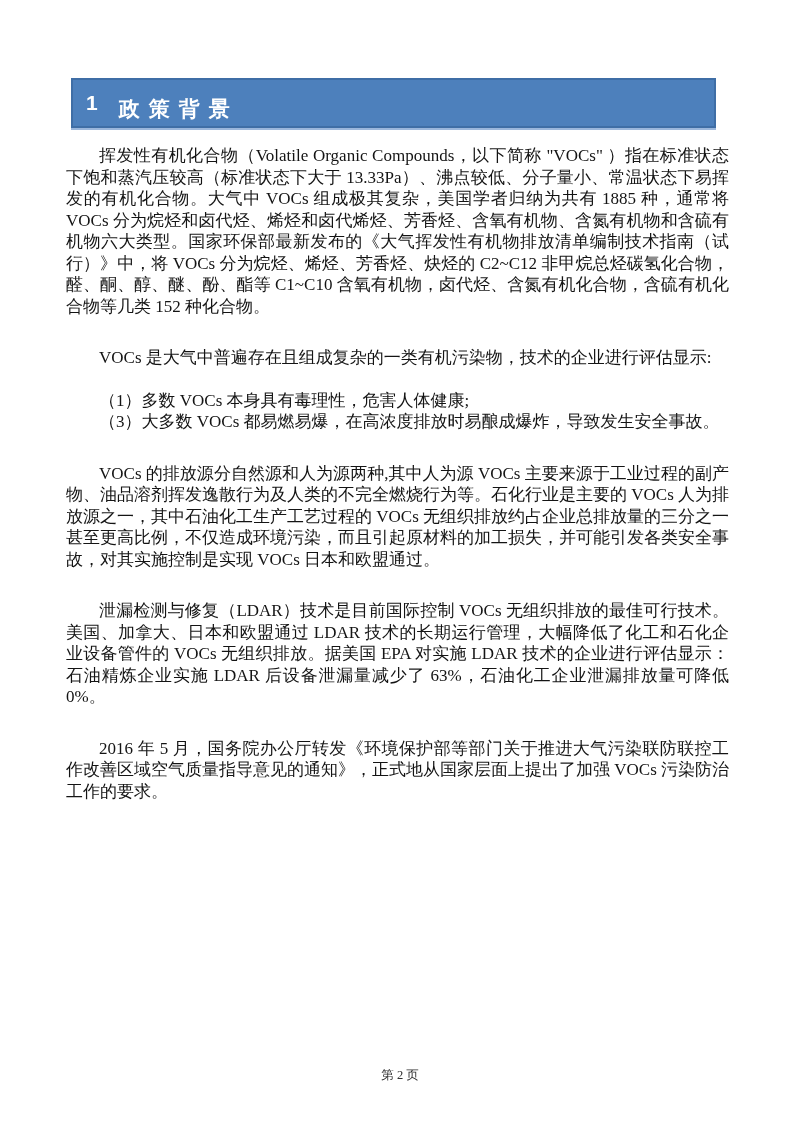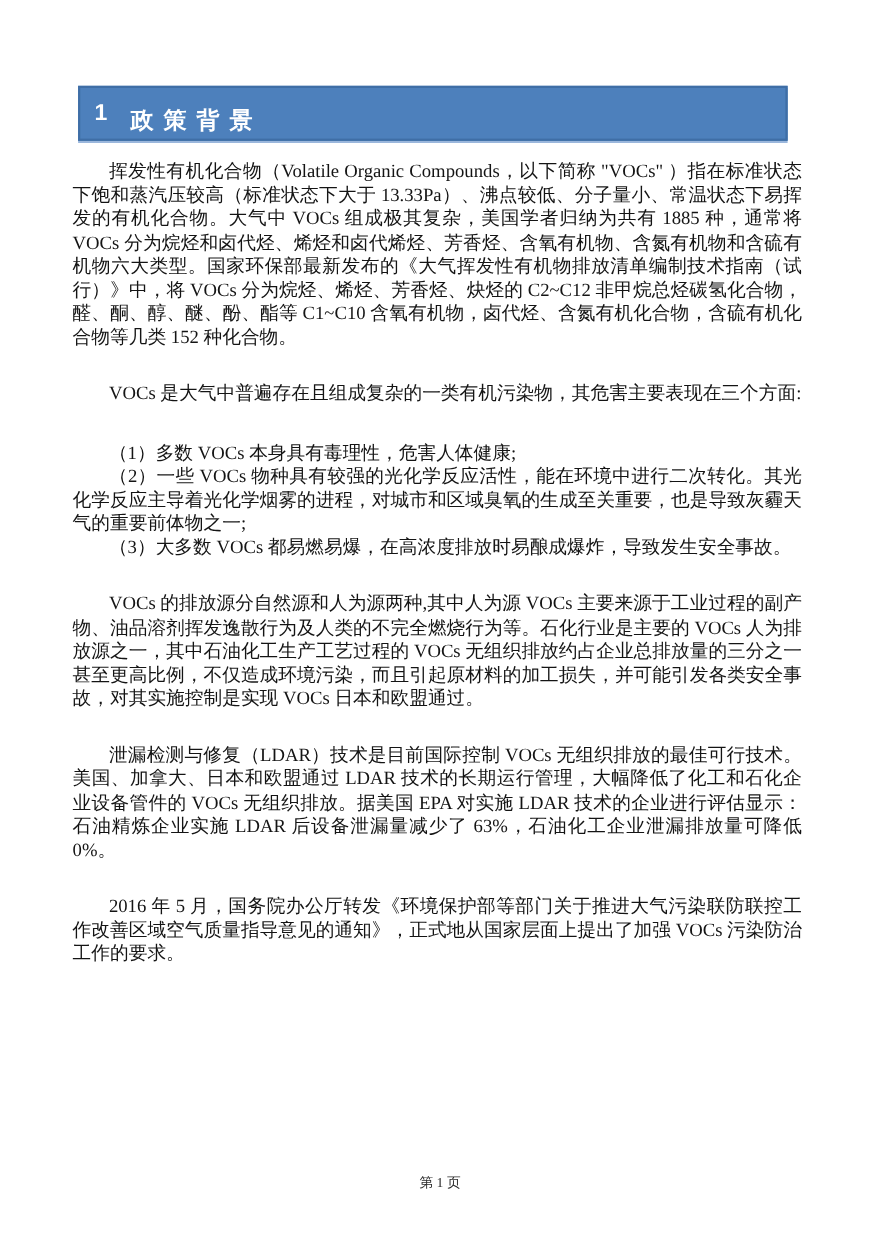--- a/index.html
+++ b/index.html
@@ -55,21 +55,21 @@
     color: var(--body-text, #141414);
   }
   .para {
     margin: 0;
     text-indent: 33px;
   }
   .gap-std {
     margin-top: 30px;
   }
   .hazard-list {
-    margin-top: 32px;
+    margin-top: 21px;
   }
   .hazard-list .para {
     margin-top: 0;
   }
   .page-footer {
     position: absolute;
     left: 0;
     top: 1067px;
     width: 100%;
     text-align: center;
@@ -84,33 +84,32 @@
 <div class="page">
 
   <header class="heading-bar">
     <span class="h-num">1</span>
     <span class="h-title">政策背景</span>
   </header>
 
   <main class="content">
     <p class="para">挥发性有机化合物（Volatile Organic Compounds，以下简称 "VOCs" ）指在标准状态下饱和蒸汽压较高（标准状态下大于 13.33Pa）、沸点较低、分子量小、常温状态下易挥发的有机化合物。大气中 VOCs 组成极其复杂，美国学者归纳为共有 1885 种，通常将 VOCs 分为烷烃和卤代烃、烯烃和卤代烯烃、芳香烃、含氧有机物、含氮有机物和含硫有机物六大类型。国家环保部最新发布的《大气挥发性有机物排放清单编制技术指南（试行）》中，将 VOCs 分为烷烃、烯烃、芳香烃、炔烃的 C2~C12 非甲烷总烃碳氢化合物，醛、酮、醇、醚、酚、酯等 C1~C10 含氧有机物，卤代烃、含氮有机化合物，含硫有机化合物等几类 152 种化合物。</p>
 
-    <p class="para gap-std">VOCs 是大气中普遍存在且组成复杂的一类有机污染物，其危害主要表现在三个方面:</p>
+    <p class="para gap-std">VOCs 是大气中普遍存在且组成复杂的一类有机污染物，技术的企业进行评估显示:</p>
 
     <div class="hazard-list">
       <p class="para">（1）多数 VOCs 本身具有毒理性，危害人体健康;</p>
-      <p class="para">（2）一些 VOCs 物种具有较强的光化学反应活性，能在环境中进行二次转化。其光化学反应主导着光化学烟雾的进程，对城市和区域臭氧的生成至关重要，也是导致灰霾天气的重要前体物之一;</p>
       <p class="para">（3）大多数 VOCs 都易燃易爆，在高浓度排放时易酿成爆炸，导致发生安全事故。</p>
     </div>
 
 
     <p class="para gap-std">VOCs 的排放源分自然源和人为源两种,其中人为源 VOCs 主要来源于工业过程的副产物、油品溶剂挥发逸散行为及人类的不完全燃烧行为等。石化行业是主要的 VOCs 人为排放源之一，其中石油化工生产工艺过程的 VOCs 无组织排放约占企业总排放量的三分之一甚至更高比例，不仅造成环境污染，而且引起原材料的加工损失，并可能引发各类安全事故，对其实施控制是实现 VOCs 日本和欧盟通过。</p>
 
     <p class="para gap-std">泄漏检测与修复（LDAR）技术是目前国际控制 VOCs 无组织排放的最佳可行技术。美国、加拿大、日本和欧盟通过 LDAR 技术的长期运行管理，大幅降低了化工和石化企业设备管件的 VOCs 无组织排放。据美国 EPA 对实施 LDAR 技术的企业进行评估显示：石油精炼企业实施 LDAR 后设备泄漏量减少了 63%，石油化工企业泄漏排放量可降低 0%。</p>
 
     <p class="para gap-std">2016 年 5 月，国务院办公厅转发《环境保护部等部门关于推进大气污染联防联控工作改善区域空气质量指导意见的通知》，正式地从国家层面上提出了加强 VOCs 污染防治工作的要求。</p>
   </main>
 
   <footer class="page-footer">
-    <span>第 1 页</span>
+    <span>第 2 页</span>
   </footer>
 
 </div>
 
 </body></html>

